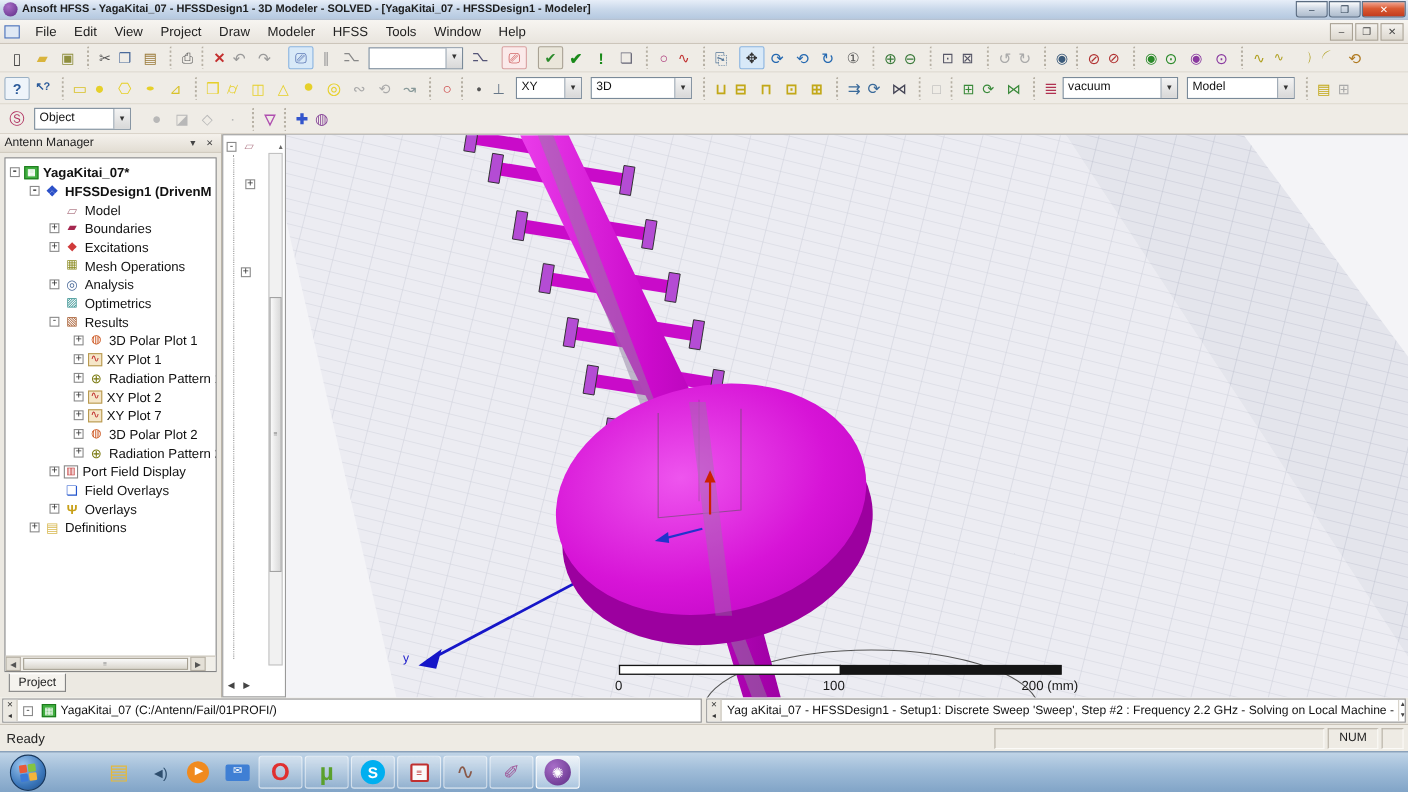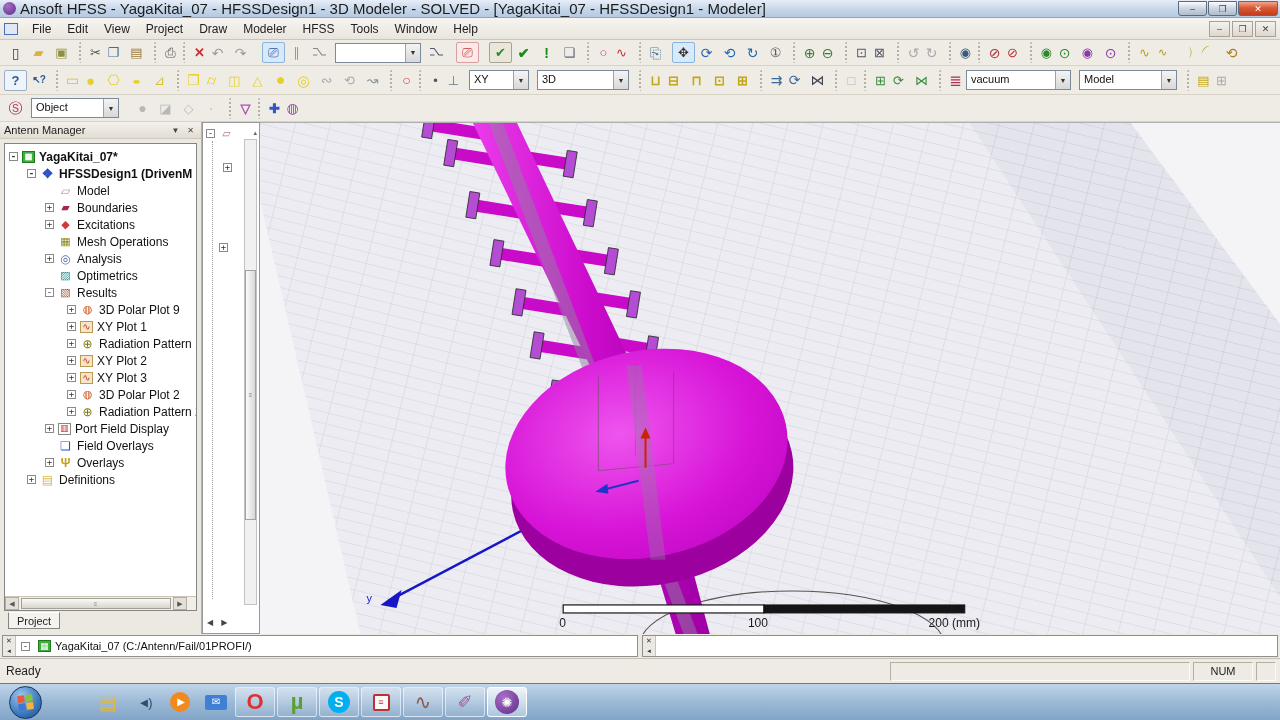--- a/index.html
+++ b/index.html
@@ -1,20 +1,20 @@
 <!DOCTYPE html>
 <html><head>
 <meta charset="utf-8">
 <style>
   * { box-sizing: border-box; margin:0; padding:0; }
   html,body { width:1280px; height:720px; overflow:hidden; font-family:"Liberation Sans", sans-serif; font-size:12px; background:#fff; }
   
   .titlebar { height:18px; display:flex; align-items:center; background:linear-gradient(#e7eef8,#c9d8ea 50%,#b5c9e0); border-bottom:1px solid #8ea4bf; padding-left:3px; }
   .appicon { width:13px; height:13px; border-radius:50%; background:radial-gradient(circle at 35% 30%, #a86ec8, #5e2d86); margin-right:4px; flex:none; }
-  .titletext { font-size:15px; color:#1c1c1c; white-space:nowrap; overflow:hidden; flex:1; }
+  .titletext { font-size:10px; color:#1c1c1c; white-space:nowrap; overflow:hidden; flex:1;font-weight:bold; }
   .winbtns { display:flex; margin-left:auto; padding-right:2px; }
   .wbtn { width:29px; height:15px; display:flex; align-items:center; justify-content:center; font-size:9px; color:#2c3e50; background:linear-gradient(#fdfdfd,#cfd8e4 45%,#aebccd); border:1px solid #5a6b80; border-radius:0 0 3px 3px; margin-left:1px; }
   .wbtn.close { background:linear-gradient(#f2a693,#da5a33 45%,#c23b1e); color:#fff; width:40px; }
   
   .menubar { height:22px; display:flex; align-items:center; background:linear-gradient(#f7f5f1,#e9e5de); border-bottom:1px solid #ccc5ba; padding:0 4px; }
   .mdiicon { width:14px; height:12px; background:#dfe8f4; border:1px solid #4a70b8; margin-right:6px; flex:none; }
   .menuitem { padding:2px 8px; color:#222; }
   .childbtns { margin-left:auto; display:flex; }
   .cbtn { width:21px; height:16px; display:flex; align-items:center; justify-content:center; font-size:9px; color:#444; background:linear-gradient(#f4f2ee,#ddd8cf); border:1px solid #a9a294; margin-left:2px; }
   
@@ -325,21 +325,21 @@
 
           <div class="trow" style="padding-left:40px">
             <span class="exp">-</span>
             <span class="ticon" style="color:#a05020">▧</span>
             <span>Results</span>
           </div>
 
           <div class="trow" style="padding-left:62px">
             <span class="exp">+</span>
             <span class="ticon" style="color:#c84a10">◍</span>
-            <span>3D Polar Plot 9</span>
+            <span>3D Polar Plot 1</span>
           </div>
 
           <div class="trow" style="padding-left:62px">
             <span class="exp">+</span>
             <span class="ticon" style="color:#c03030;background:#f5e6c8;border:1px solid #b89a50;font-size:10px;width:13px;height:12px">∿</span>
             <span>XY Plot 1</span>
           </div>
 
           <div class="trow" style="padding-left:62px">
             <span class="exp">+</span>
@@ -349,21 +349,21 @@
 
           <div class="trow" style="padding-left:62px">
             <span class="exp">+</span>
             <span class="ticon" style="color:#c03030;background:#f5e6c8;border:1px solid #b89a50;font-size:10px;width:13px;height:12px">∿</span>
             <span>XY Plot 2</span>
           </div>
 
           <div class="trow" style="padding-left:62px">
             <span class="exp">+</span>
             <span class="ticon" style="color:#c03030;background:#f5e6c8;border:1px solid #b89a50;font-size:10px;width:13px;height:12px">∿</span>
-            <span>XY Plot 3</span>
+            <span>XY Plot 7</span>
           </div>
 
           <div class="trow" style="padding-left:62px">
             <span class="exp">+</span>
             <span class="ticon" style="color:#c84a10">◍</span>
             <span>3D Polar Plot 2</span>
           </div>
 
           <div class="trow" style="padding-left:62px">
             <span class="exp">+</span>
@@ -555,28 +555,35 @@
       <span class="exp">-</span>
       <span class="gicon">▦</span>
       <span>YagaKitai_07 (C:/Antenn/Fail/01PROFI/)</span>
     </div>
   </div>
   <div class="dockwin dock-right">
     <div class="dockside">
       <span>✕</span>
       <span>◂</span>
     </div>
+    <div class="dockbody">
+      <span>Yag aKitai_07 - HFSSDesign1 - Setup1: Discrete Sweep 'Sweep', Step #2 : Frequency 2.2 GHz - Solving on Local Machine -</span>
+      <span class="scrollcol">
+        <span>▲</span>
+        <span>▼</span>
+      </span>
+    </div>
   </div>
 </div>
 
 <div class="statusbar">
   <span>Ready</span>
   <span class="scells">
     <span class="scell" style="width:300px"></span>
-    <span class="scell" style="width:60px">NUM</span>
+    <span class="scell" style="width:46px">NUM</span>
     <span class="scell" style="width:20px"></span>
   </span>
 </div>
 
 <div class="taskbar">
   <div class="orb">
     <span class="flag">
       <span style="background:#e85a3a"></span>
         <span style="background:#84c441"></span>
         <span style="background:#3b79d8"></span>

